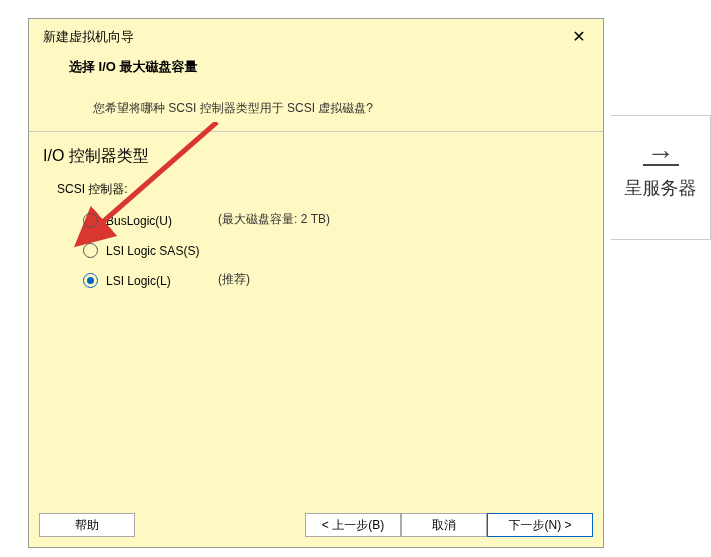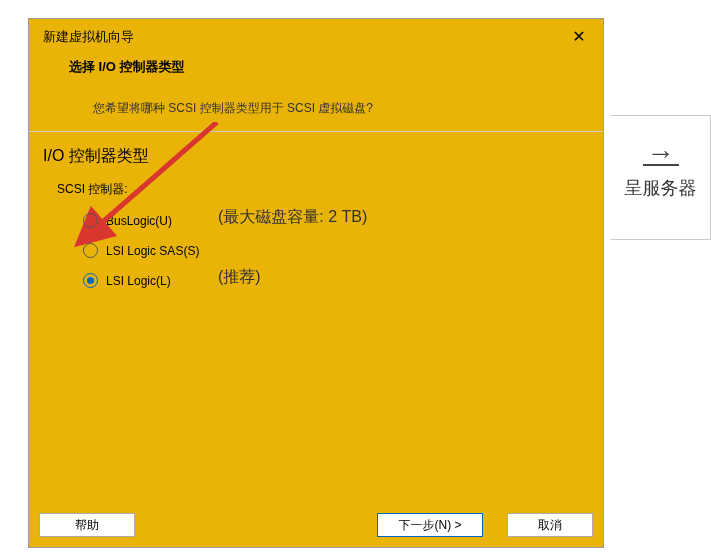--- a/index.html
+++ b/index.html
@@ -38,21 +38,21 @@
       font-size: 18px;
       color: #333;
       margin-top: 10px;
     }
     .dialog {
       position: absolute;
       left: 28px;
       top: 18px;
       width: 576px;
       height: 530px;
-      background: #eab308;
+      background: #fef9c3;
       border: 1px solid #999;
       display: flex;
       flex-direction: column;
     }
     .title-row {
       display: flex;
       align-items: center;
       justify-content: space-between;
       padding: 8px 12px 6px 14px;
     }
@@ -130,34 +130,34 @@
       height: 7px;
       background: #0067c0;
       border-radius: 50%;
     }
     .radio-label {
       font-size: 12px;
       color: #000;
       min-width: 112px;
     }
     .radio-hint {
-      font-size: 16px;
+      font-size: 12px;
       color: #333;
     }
     .arrow-svg {
       position: absolute;
       left: 18px;
       top: -10px;
       pointer-events: none;
     }
     .footer {
       display: flex;
       align-items: center;
       padding: 8px 10px 10px 10px;
-      gap: 24px;
+      gap: 0;
     }
     .btn {
       height: 24px;
       border: 1px solid #aaa;
       background: #fff;
       font-size: 12px;
       color: #000;
       cursor: pointer;
       padding: 0 4px;
       font-family: inherit;
@@ -176,21 +176,21 @@
   <div class="bg-text">呈服务器</div>
 </div>
 
 <div class="dialog">
   <div class="title-row">
     <span class="title-text">新建虚拟机向导</span>
     <span class="close-x">✕</span>
   </div>
 
   <div class="header">
-    <div class="header-title">选择 I/O 控制器类型</div>
+    <div class="header-title">选择 I/O 最大磁盘容量</div>
     <div class="header-sub">您希望将哪种 SCSI 控制器类型用于 SCSI 虚拟磁盘?</div>
   </div>
   <div class="sep"></div>
 
   <div class="content">
     <svg class="arrow-svg" width="200" height="130">
       <defs>
         <marker id="ah" markerWidth="8" markerHeight="8" refX="4" refY="4" orient="auto">
           <path d="M0,0 L8,4 L0,8 Z" fill="#d9362f"></path>
         </marker>
@@ -216,16 +216,17 @@
         <span class="radio selected"></span>
         <span class="radio-label">LSI Logic(L)</span>
         <span class="radio-hint">(推荐)</span>
       </div>
     </div>
   </div>
 
   <div class="footer">
     <button class="btn btn-help">帮助</button>
     <div class="spacer"></div>
+    <button class="btn btn-prev">&lt; 上一步(B)</button>
+    <button class="btn btn-cancel">取消</button>
     <button class="btn btn-next">下一步(N) &gt;</button>
-    <button class="btn btn-cancel">取消</button>
   </div>
 </div>
 
 </body></html>

